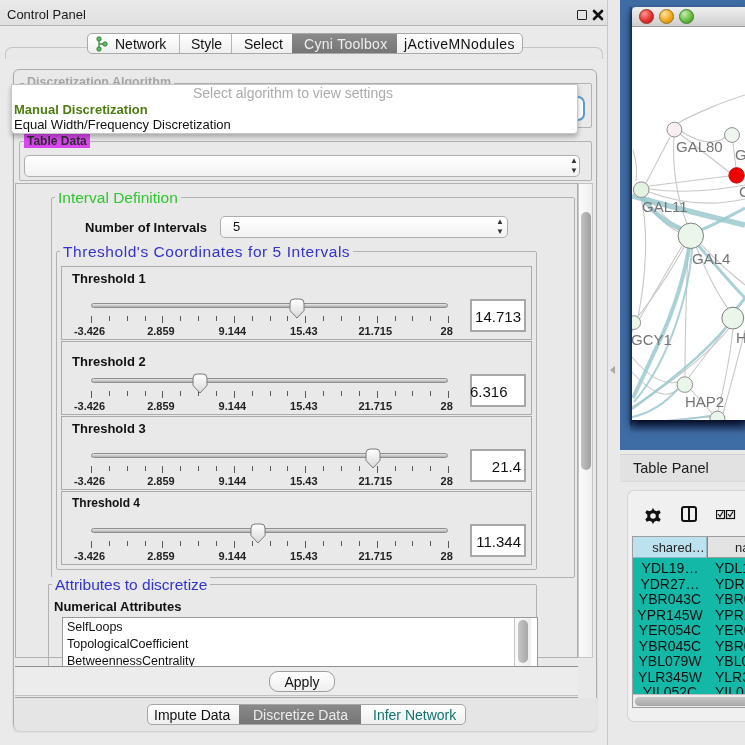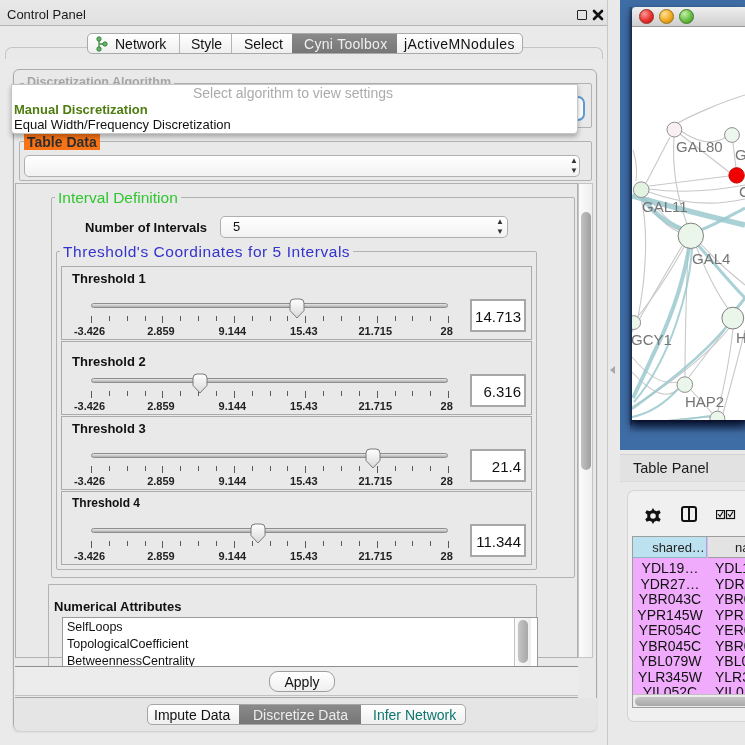--- a/index.html
+++ b/index.html
@@ -40,21 +40,21 @@
   <div class="lbl" style="left:244px;top:36px;font-size:14px;color:#111;">Select</div>
   <div class="lbl" style="left:304px;top:36px;font-size:14px;color:#EFEFEF;letter-spacing:0.3px;">Cyni Toolbox</div>
   <div class="lbl" style="left:404px;top:36px;font-size:14px;color:#111;letter-spacing:0.45px;">jActiveMNodules</div>
 
   <div class="abs" style="left:19px;top:83px;width:573px;height:45px;border:1px solid #B2B2B2;border-radius:2px;"></div>
   <div class="lbl" style="left:24px;top:75px;font-size:12.5px;font-weight:bold;color:rgba(40,40,40,0.35);background:#E9E9E9;padding:0 3px;">Discretization Algorithm</div>
 
   <div class="abs" style="left:552px;top:96px;width:33px;height:25px;border:2.5px solid #5B9AD2;border-radius:7px;background:#FFF;"></div>
 
   <div class="abs" style="left:19px;top:141px;width:573px;height:40px;border:1px solid #B2B2B2;border-radius:2px;"></div>
-  <div class="lbl" style="left:24px;top:134px;font-size:14px;font-weight:bold;color:#2E2E2E;background:#f97316;padding:0 3px;">Table Data</div>
+  <div class="lbl" style="left:24px;top:134px;font-size:12px;font-weight:bold;color:#2E2E2E;background:#d946ef;padding:0 3px;">Table Data</div>
   <div class="abs" style="left:24px;top:155px;width:556px;height:22px;background:linear-gradient(#FFFFFF,#F2F2F2);border:1px solid #AFAFAF;border-radius:5px;"></div>
   <div class="lbl" style="left:570px;top:156px;font-size:8px;color:#333;line-height:10px;">▲<br>▼</div>
 
   <div class="abs" style="left:15px;top:183px;width:563px;height:475px;border:1px solid #B0B0B0;"></div>
 
   <div class="abs" style="left:578px;top:183px;width:15px;height:475px;background:linear-gradient(to right,#FBFBFB,#EFEFEF);border:1px solid #C4C4C4;"></div>
   <div class="abs" style="left:580.5px;top:212px;width:10px;height:258px;background:linear-gradient(to right,#C2C2C2,#9F9F9F);border-radius:5px;"></div>
 
   <div class="abs" style="left:51px;top:197px;width:524px;height:381px;border:1px solid #B2B2B2;border-radius:2px;"></div>
   <div class="lbl" style="left:55px;top:189px;font-size:15.5px;color:#2FC62F;background:#E9E9E9;padding:0 3px;">Interval Definition</div>
@@ -142,21 +142,21 @@
       <svg class="abs" style="left:192px;top:373px;" width="16" height="21" viewBox="0 0 16 21">
         <path d="M1,5 Q1,1 5,1 L11,1 Q15,1 15,5 L15,12.5 L8,20 L1,12.5 Z" fill="url(#thg1)" stroke="#7A7A7A" stroke-width="1"></path>
         <defs>
           <linearGradient id="thg1" x1="0" y1="0" x2="0" y2="1">
             <stop offset="0" stop-color="#FFFFFF"></stop>
             <stop offset="1" stop-color="#D8D8D8"></stop>
           </linearGradient>
         </defs>
       </svg>
       <div class="abs" style="left:470px;top:374px;width:56px;height:33px;background:#FFF;border:2px solid #A7A7A7;"></div>
-      <div class="lbl" style="left:470px;top:383px;width:51px;text-align:right;font-size:15px;color:#111;">6.316</div>
+      <div class="lbl" style="left:470px;top:383px;width:51px;font-size:15px;color:#111;">6.316</div>
       <div class="abs" style="left:61px;top:416px;width:471px;height:74px;border:1px solid #ABABAB;background:#E9E9E9;"></div>
       <div class="lbl" style="left:72px;top:421px;font-size:13px;font-weight:bold;color:#111;">Threshold 3</div>
       <div class="abs" style="left:91px;top:453px;width:357px;height:5px;border:1px solid #8E8E8E;border-radius:2.5px;background:linear-gradient(#E8E8E8,#ADADAD);"></div>
       <div class="abs" style="left:91.0px;top:466px;width:1px;height:7px;background:#5A5A5A;"></div>
       <div class="abs" style="left:108.9px;top:466px;width:1px;height:5px;background:#5A5A5A;"></div>
       <div class="abs" style="left:126.7px;top:466px;width:1px;height:5px;background:#5A5A5A;"></div>
       <div class="abs" style="left:144.6px;top:466px;width:1px;height:5px;background:#5A5A5A;"></div>
       <div class="abs" style="left:162.4px;top:466px;width:1px;height:7px;background:#5A5A5A;"></div>
       <div class="abs" style="left:180.3px;top:466px;width:1px;height:5px;background:#5A5A5A;"></div>
       <div class="abs" style="left:198.1px;top:466px;width:1px;height:5px;background:#5A5A5A;"></div>
@@ -228,20 +228,21 @@
             <stop offset="0" stop-color="#FFFFFF"></stop>
             <stop offset="1" stop-color="#D8D8D8"></stop>
           </linearGradient>
         </defs>
       </svg>
       <div class="abs" style="left:470px;top:524px;width:56px;height:33px;background:#FFF;border:2px solid #A7A7A7;"></div>
       <div class="lbl" style="left:470px;top:533px;width:51px;text-align:right;font-size:15px;color:#111;">11.344</div>
     </div>
 
   <div class="abs" style="left:48px;top:584px;width:489px;height:88px;border:1px solid #B2B2B2;border-top-right-radius:2px;"></div>
+  <div class="lbl" style="left:52px;top:576px;font-size:15.5px;color:#3333CC;background:#E9E9E9;padding:0 3px;">Attributes to discretize</div>
   <div class="lbl" style="left:54px;top:599px;font-size:13px;font-weight:bold;color:#111;">Numerical Attributes</div>
 
   <div class="abs" style="left:62px;top:617px;width:476px;height:49px;background:#FFF;border:1px solid #9A9A9A;border-bottom:none;overflow:hidden;"></div>
   <div class="lbl" style="left:67px;top:620px;font-size:12.5px;color:#111;">SelfLoops</div>
   <div class="lbl" style="left:67px;top:637px;font-size:12.5px;color:#111;">TopologicalCoefficient</div>
   <div class="abs" style="left:67px;top:654px;width:200px;height:12px;overflow:hidden;font-size:12.5px;color:#111;white-space:nowrap;">BetweennessCentrality</div>
   <div class="abs" style="left:514px;top:618px;width:17px;height:48px;background:linear-gradient(to right,#FAFAFA,#EEE);border-left:1px solid #C4C4C4;"></div>
   <div class="abs" style="left:518px;top:620px;width:10px;height:43px;background:linear-gradient(to right,#C6C6C6,#A8A8A8);border-radius:5px;"></div>
   <div class="abs" style="left:15px;top:666px;width:563px;height:1px;background:#8F8F8F;"></div>
 
@@ -355,21 +356,21 @@
 </svg>
 <div class="abs" style="left:681px;top:506px;width:16px;height:16px;border:2px solid #111;border-radius:3px;"></div>
 <div class="abs" style="left:688px;top:508px;width:2px;height:12px;background:#111;"></div>
 <svg class="abs" style="left:716px;top:510px;" width="20" height="10" viewBox="0 0 20 10">
   <rect x="0.5" y="0.5" width="8" height="8" fill="none" stroke="#111" stroke-width="1.2"></rect>
   <path d="M2,4 L4,6.5 L7,1.5" stroke="#111" stroke-width="1.2" fill="none"></path>
   <rect x="10.5" y="0.5" width="8" height="8" fill="none" stroke="#111" stroke-width="1.2"></rect>
   <path d="M12,4 L14,6.5 L17,1.5" stroke="#111" stroke-width="1.2" fill="none"></path>
 </svg>
 
-<div class="abs" style="left:632px;top:536px;width:113px;height:172px;background:#f0abfc;border:1px solid #9E9E9E;border-right:none;overflow:hidden;">
+<div class="abs" style="left:632px;top:536px;width:113px;height:172px;background:#14b8a6;border:1px solid #9E9E9E;border-right:none;overflow:hidden;">
   <div class="abs" style="left:0;top:0;width:74px;height:21px;background:#BDE2EF;border-right:1px solid #8FB7C6;border-bottom:1px solid #8FB7C6;text-align:center;text-indent:18px;font-size:13px;color:#222;line-height:21px;">shared…</div>
   <div class="abs" style="left:75px;top:0;width:45px;height:21px;background:#E3E3E3;border-bottom:1px solid #9E9E9E;font-size:13px;color:#222;line-height:21px;padding-left:27px;">na</div>
   <div id="tbody">
       <div class="abs" style="left:0;top:24px;width:74px;height:15.5px;text-align:center;font-size:14px;color:#111;line-height:15.5px;">YDL19…</div>
       <div class="abs" style="left:82px;top:24px;width:38px;height:15.5px;font-size:14px;color:#111;line-height:15.5px;white-space:nowrap;">YDL1</div>
       <div class="abs" style="left:0;top:39.5px;width:74px;height:15.5px;text-align:center;font-size:14px;color:#111;line-height:15.5px;">YDR27…</div>
       <div class="abs" style="left:82px;top:39.5px;width:38px;height:15.5px;font-size:14px;color:#111;line-height:15.5px;white-space:nowrap;">YDR2</div>
       <div class="abs" style="left:0;top:55px;width:74px;height:15.5px;text-align:center;font-size:14px;color:#111;line-height:15.5px;">YBR043C</div>
       <div class="abs" style="left:82px;top:55px;width:38px;height:15.5px;font-size:14px;color:#111;line-height:15.5px;white-space:nowrap;">YBR0</div>
       <div class="abs" style="left:0;top:70.5px;width:74px;height:15.5px;text-align:center;font-size:14px;color:#111;line-height:15.5px;">YPR145W</div>

